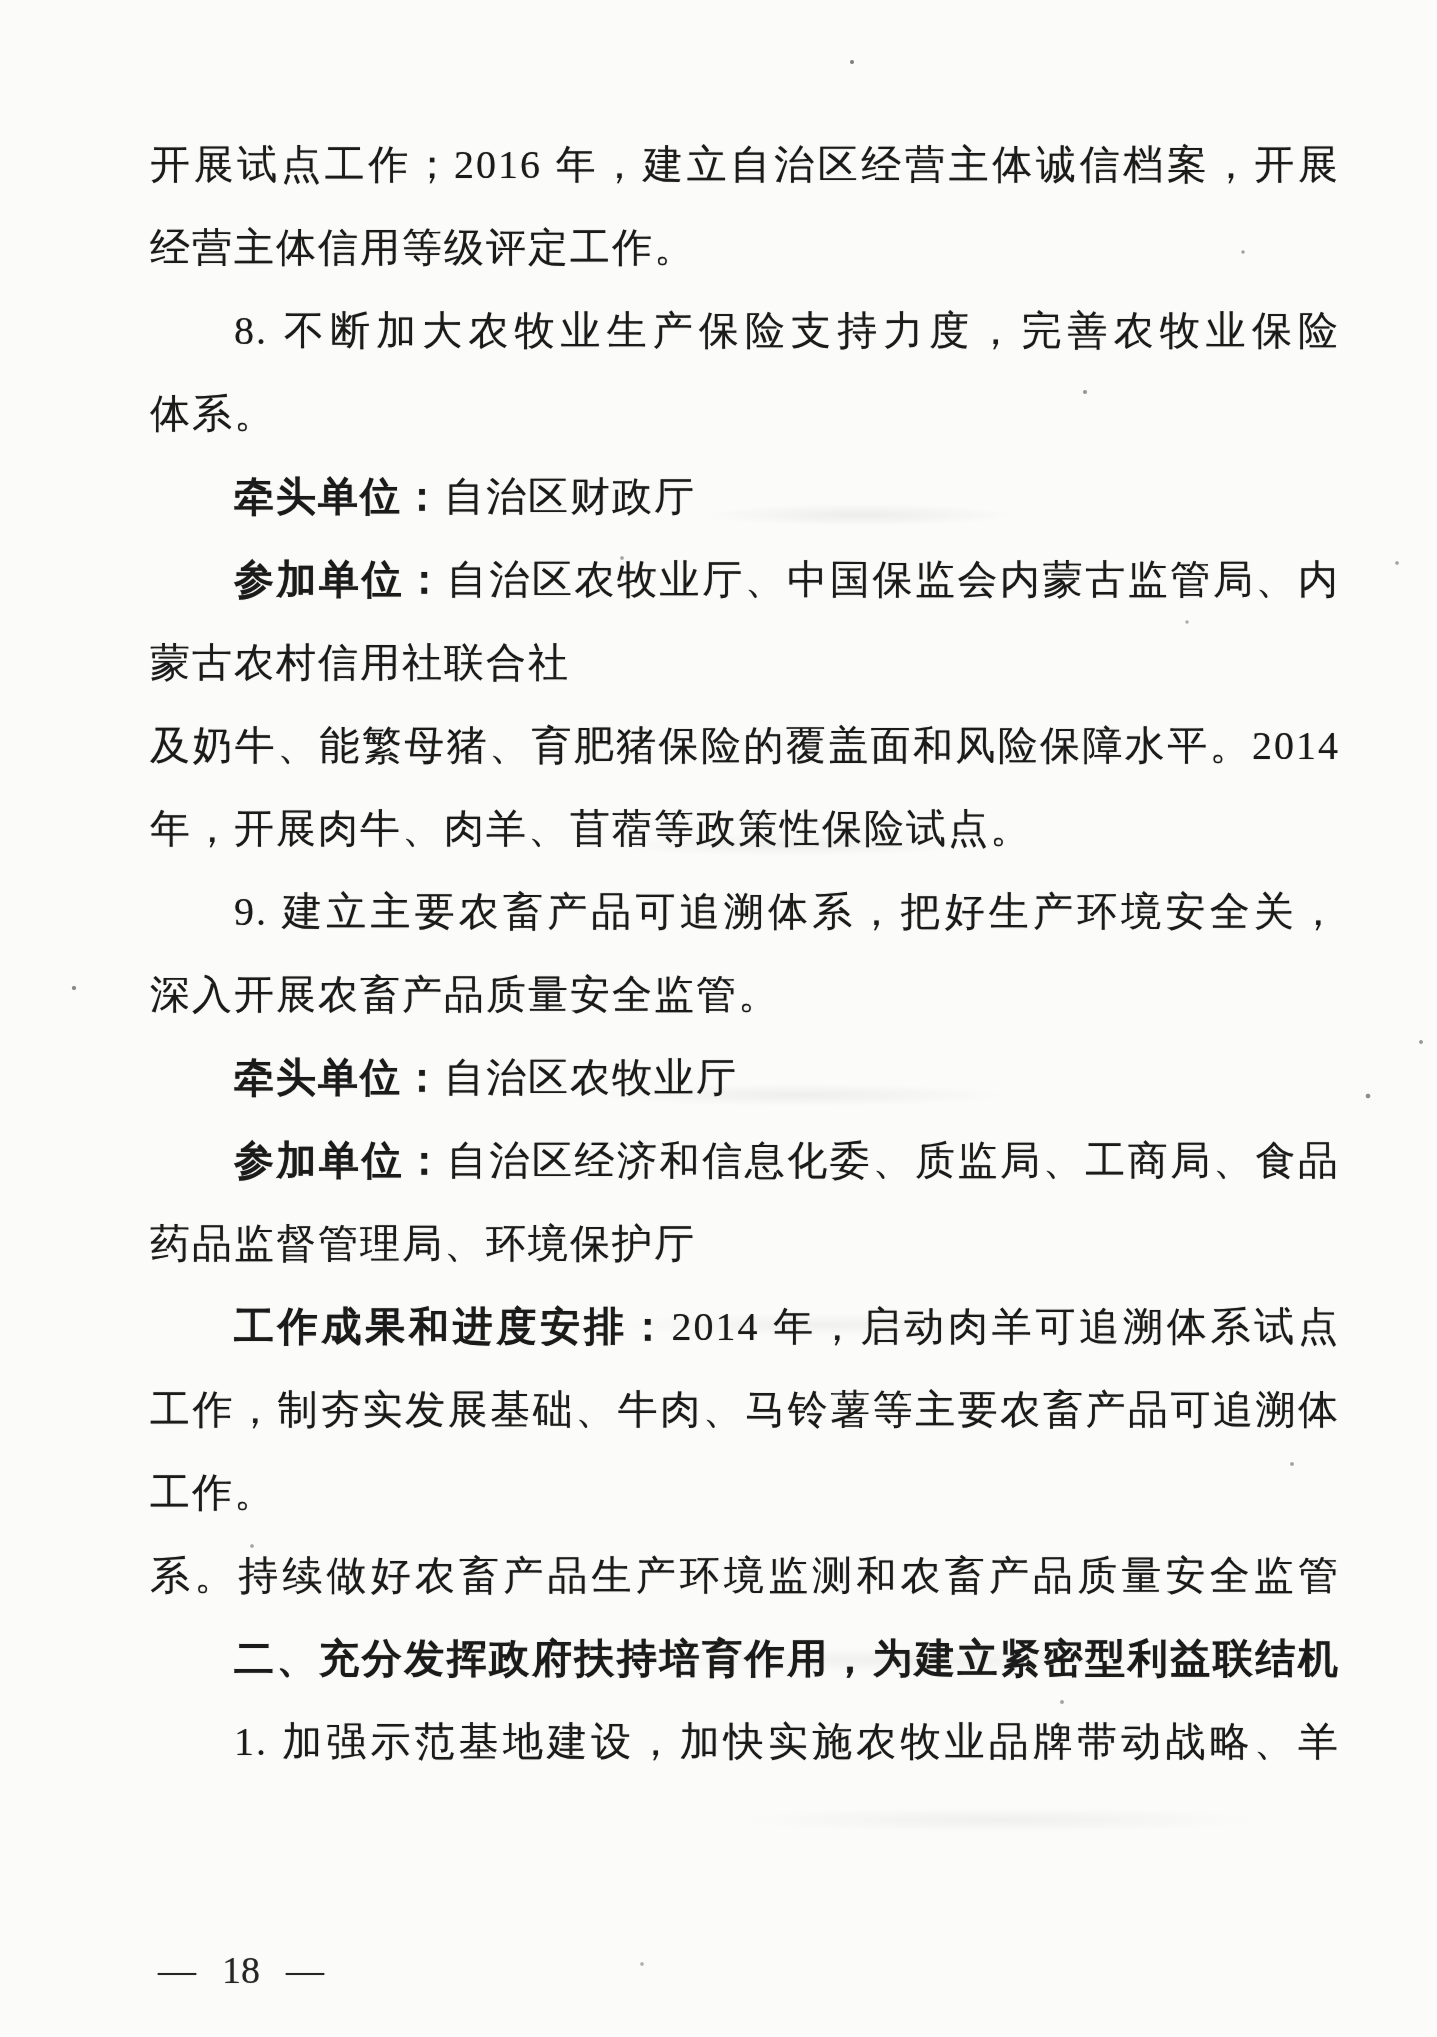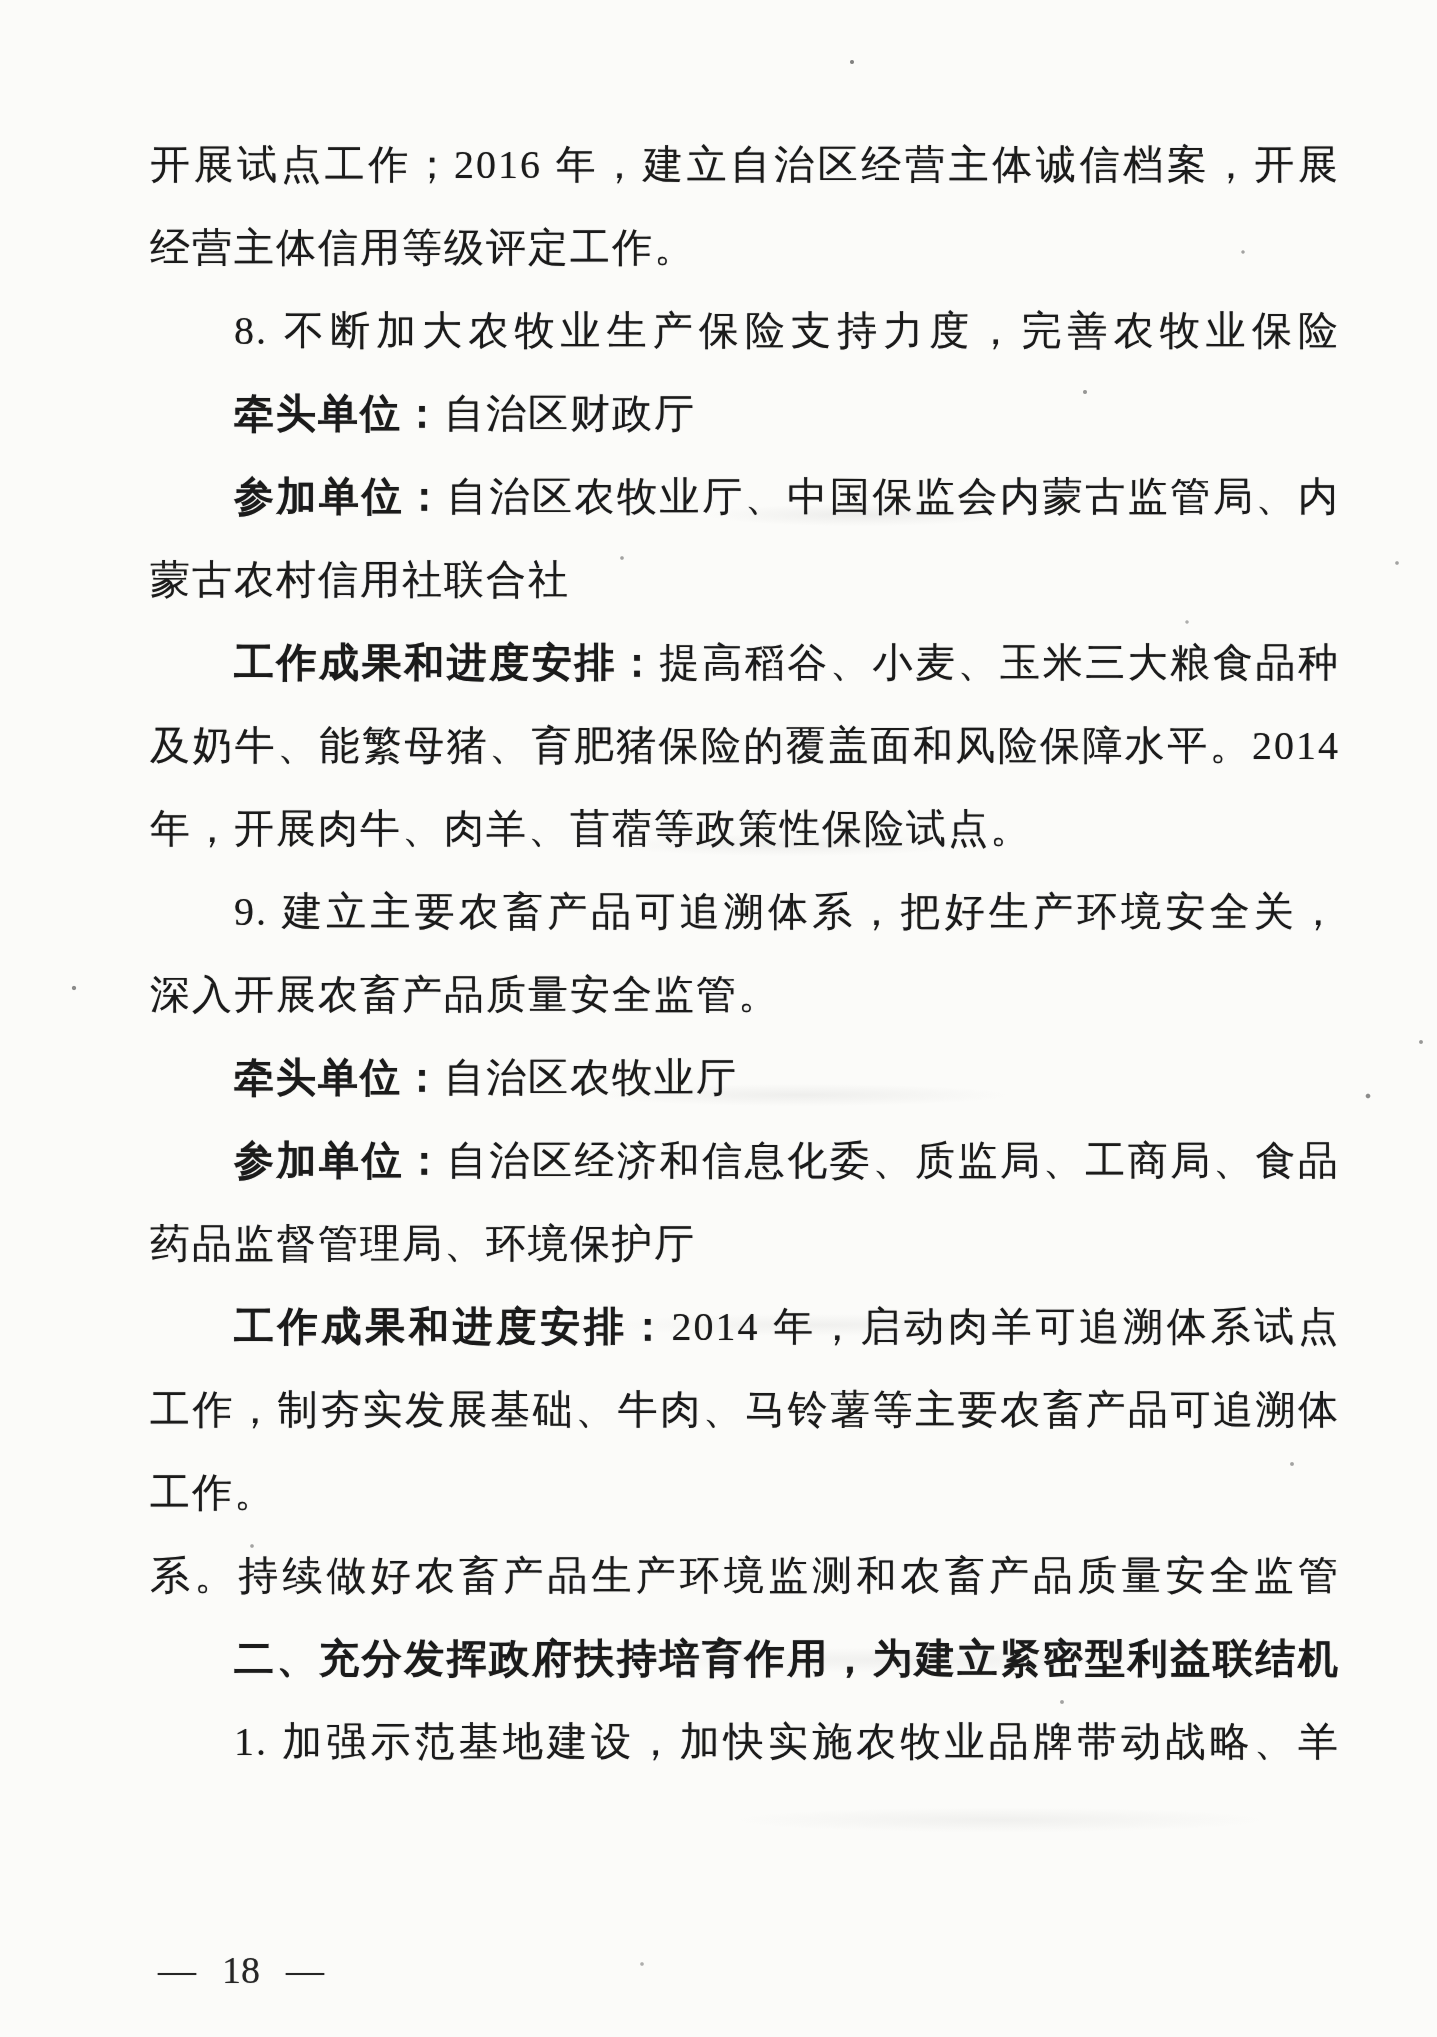--- a/index.html
+++ b/index.html
@@ -69,24 +69,24 @@
   }
 </style>
 </head>
 <body>
 
 <div class="page">
   <div class="doc">
       <div class="line justify"><span class="seg">开展试点工作；2016 年，建立自治区经营主体诚信档案，开展</span></div>
       <div class="line"><span class="seg">经营主体信用等级评定工作。</span></div>
       <div class="line indent justify"><span class="seg">8. 不断加大农牧业生产保险支持力度，完善农牧业保险</span></div>
+      <div class="line"><span class="seg">体系。</span></div>
       <div class="line indent"><span class="seg b">牵头单位：</span><span class="seg">自治区财政厅</span></div>
       <div class="line indent justify"><span class="seg b">参加单位：</span><span class="seg">自治区农牧业厅、中国保监会内蒙古监管局、内</span></div>
       <div class="line"><span class="seg">蒙古农村信用社联合社</span></div>
-      <div class="line indent justify"><span class="seg b">工作成果和进度安排：</span><span class="seg">提高稻谷、小麦、玉米三大粮食品种</span></div>
       <div class="line justify"><span class="seg">及奶牛、能繁母猪、育肥猪保险的覆盖面和风险保障水平。2014</span></div>
       <div class="line"><span class="seg">年，开展肉牛、肉羊、苜蓿等政策性保险试点。</span></div>
       <div class="line indent justify"><span class="seg">9. 建立主要农畜产品可追溯体系，把好生产环境安全关，</span></div>
       <div class="line"><span class="seg">深入开展农畜产品质量安全监管。</span></div>
       <div class="line indent"><span class="seg b">牵头单位：</span><span class="seg">自治区农牧业厅</span></div>
       <div class="line indent justify"><span class="seg b">参加单位：</span><span class="seg">自治区经济和信息化委、质监局、工商局、食品</span></div>
       <div class="line"><span class="seg">药品监督管理局、环境保护厅</span></div>
       <div class="line indent justify"><span class="seg b">工作成果和进度安排：</span><span class="seg">2014 年，启动肉羊可追溯体系试点</span></div>
       <div class="line justify"><span class="seg">工作，制夯实发展基础、牛肉、马铃薯等主要农畜产品可追溯体</span></div>
       <div class="line"><span class="seg">工作。</span></div>

